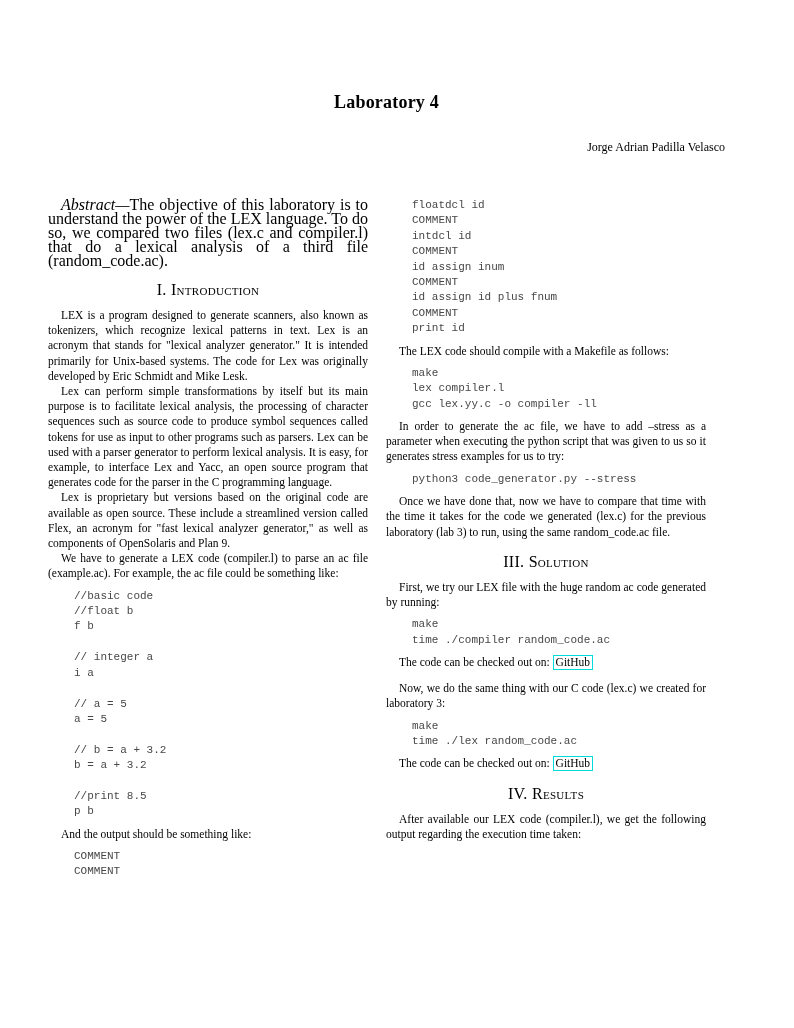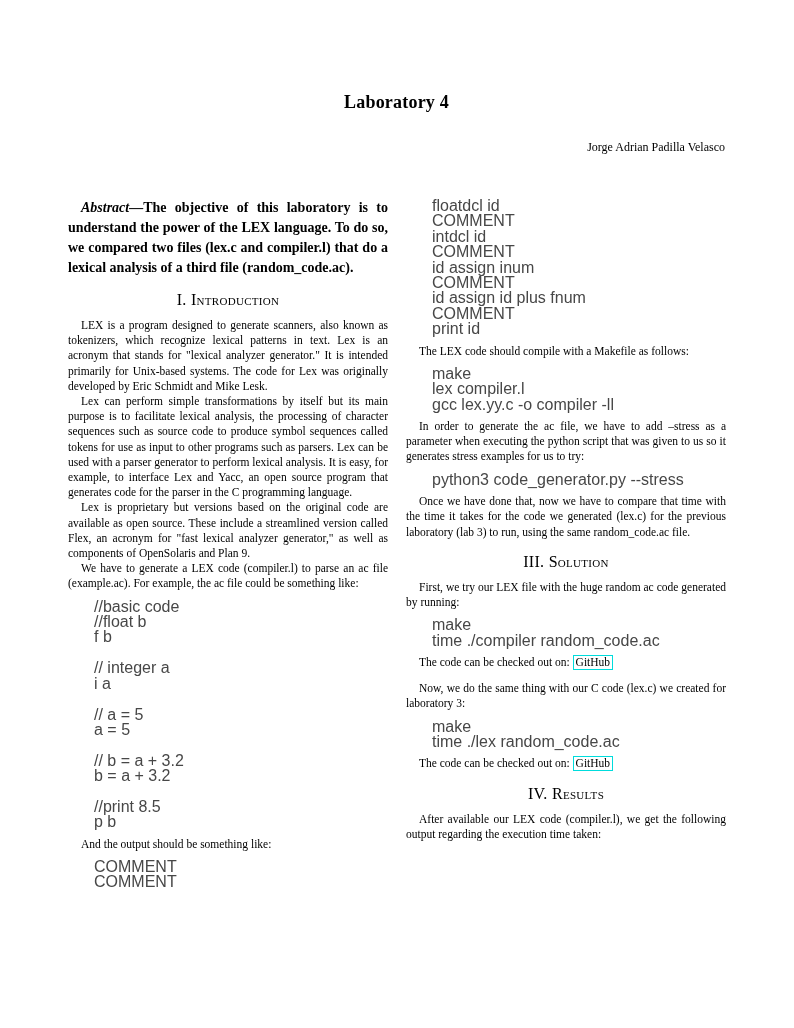--- a/index.html
+++ b/index.html
@@ -6,21 +6,21 @@
     margin: 0;
     padding: 0;
     background: #ffffff;
   }
   .page {
     position: relative;
     width: 794px;
     height: 1028px;
     box-sizing: border-box;
     background: #ffffff;
-    padding: 92px 69px 30px 68px;
+    padding: 92px 69px 30px 48px;
     font-family: "Liberation Serif", serif;
     font-size: 11.5px;
     color: #000000;
     overflow: hidden;
   }
   h1.title {
     margin: 0;
     font-size: 18px;
     font-weight: 700;
     text-align: center;
@@ -41,40 +41,40 @@
     flex: 0 0 320px;
   }
   .col > :first-child { margin-top: 0; }
   p {
     margin: 0;
     text-align: justify;
     text-indent: 13px;
     line-height: 15.2px;
   }
   p.abstract {
-    font-weight: 700;
-    font-size: 14px;
-    line-height: 20px;
+    font-weight: 400;
+    font-size: 16px;
+    line-height: 14px;
     text-indent: 13px;
   }
   p.abstract .abstract-label {
     font-style: italic;
   }
   h2.section-heading {
     margin: 13px 0 9px 0;
     font-size: 16px;
     font-weight: 400;
     font-variant: small-caps;
     text-align: center;
     letter-spacing: 0.3px;
   }
   pre.code {
     margin: 7px 0 7px 26px;
-    font-family: Liberation Sans, sans-serif;
-    font-size: 16px;
+    font-family: Liberation Mono, monospace;
+    font-size: 11px;
     line-height: 15.4px;
     color: #474747;
     white-space: pre;
   }
   p.github-line {
     margin: 4px 0 11px 0;
   }
   a.link-box {
     color: #000000;
     text-decoration: none;

